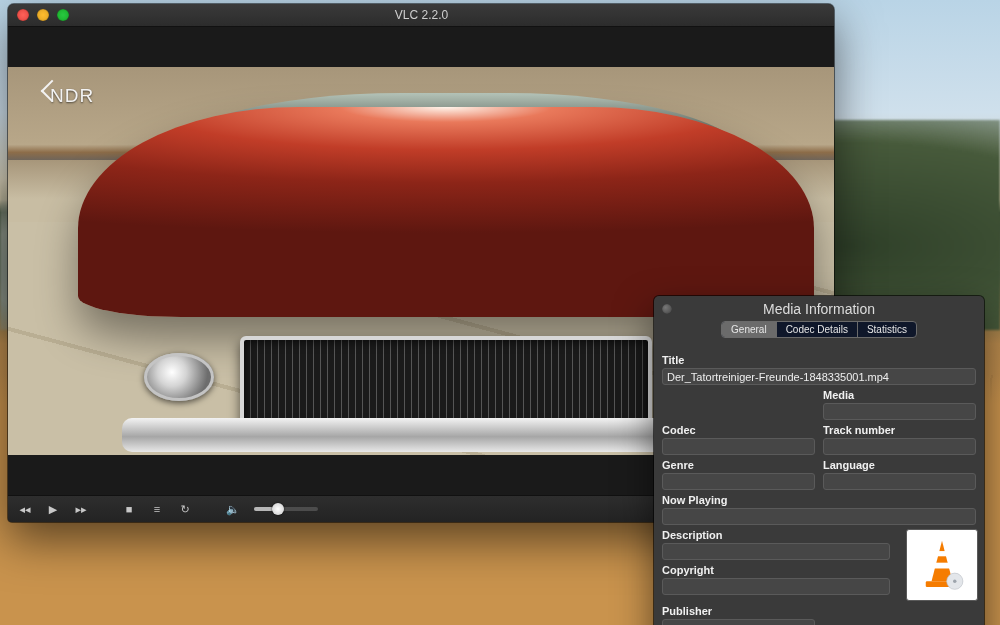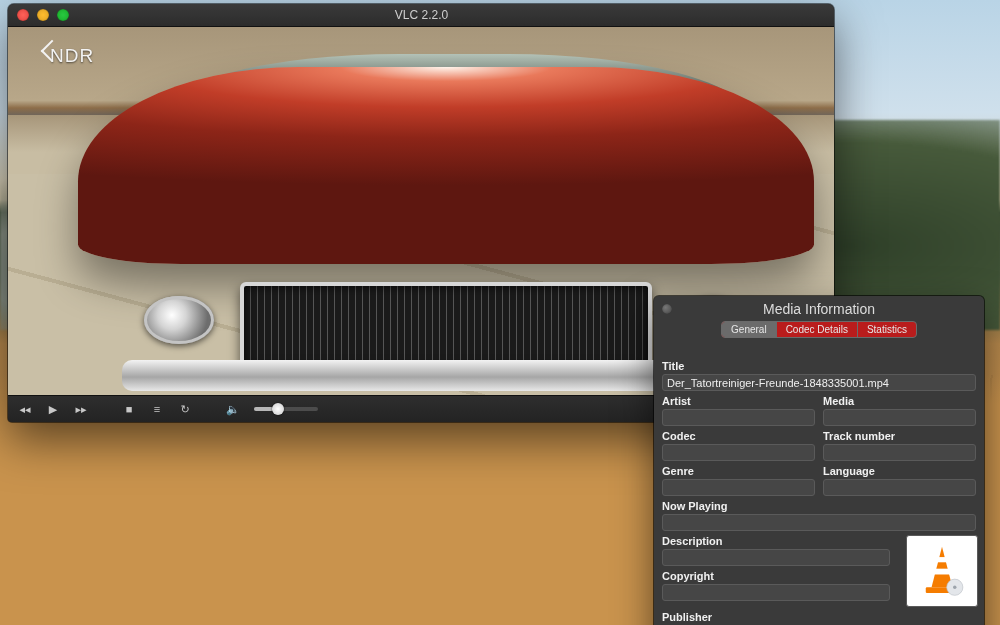--- a/index.html
+++ b/index.html
@@ -46,27 +46,28 @@
       linear-gradient(to bottom, rgba(201,147,77,0) 0%, #c9934d 12%),
       repeating-linear-gradient(92deg, rgba(0,0,0,0) 0 60px, rgba(0,0,0,0.05) 60px 62px);
   }
 
   
   .vlc-window {
     position: absolute;
     left: 8px;
     top: 4px;
     width: 826px;
-    height: 418px;
+    height: 518px;
     background: #1a1a1a;
     border-radius: 6px 6px 4px 4px;
     box-shadow: 0 18px 46px rgba(0,0,0,0.55), 0 0 0 1px rgba(0,0,0,0.5);
     overflow: hidden;
     display: flex;
     flex-direction: column;
+    gap: 40px;
   }
 
   .titlebar {
     height: 22px;
     display: flex;
     align-items: center;
     background: linear-gradient(#3a3a3a, #2c2c2c);
     border-bottom: 1px solid #111;
     flex: none;
   }
@@ -209,23 +210,23 @@
     display: flex; align-items: center; height: 14px; margin-bottom: 5px;
   }
   .close-dot {
     width: 10px; height: 10px; border-radius: 50%;
     background: radial-gradient(circle at 35% 35%, #777, #444);
     box-shadow: inset 0 0 1px #222;
   }
   .info-title { flex: 1; text-align: center; font-size: 14px; color: #dcdcdc; margin-right: 10px; }
 
   .segtabs {
-    display: flex; margin: 0 auto 18px; width: fit-content;
+    display: flex; margin: 0 auto 12px; width: fit-content;
     border: 1px solid #6a6a6a; border-radius: 4px; overflow: hidden;
-    background: #b91c1c;
+    background: #0f172a;
   }
   .segtab {
     padding: 2px 9px; font-size: 10px; color: #e6e6e6; cursor: pointer;
     border-right: 1px solid #6a6a6a;
   }
   .segtab:last-child { border-right: none; }
   .segtab.active { background: #6b6b6b; }
 
   .mi-body {
     display: grid;
@@ -334,24 +335,20 @@
     <div class="segtab">Statistics</div>
   </div>
 
   <div class="mi-body">
 
     <div class="field full">
       <label>Title</label>
       <input value="Der_Tatortreiniger-Freunde-1848335001.mp4" style="">
     </div>
 
-    <div class="field twothirds">
-      <label>Artist</label>
-      <input value="" style="">
-    </div>
     <div class="field onethird">
       <label>Media</label>
       <input value="" style="">
     </div>
 
     <div class="field twothirds">
       <label>Codec</label>
       <input value="" style="">
     </div>
     <div class="field onethird">

